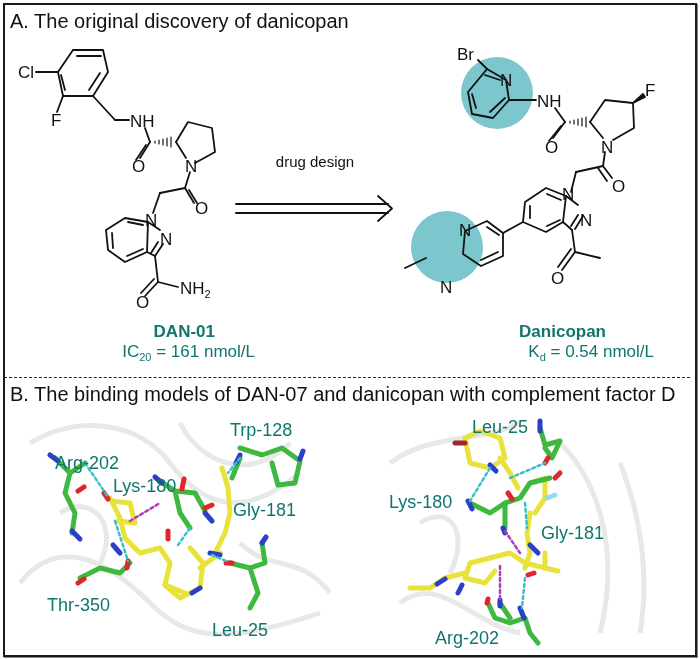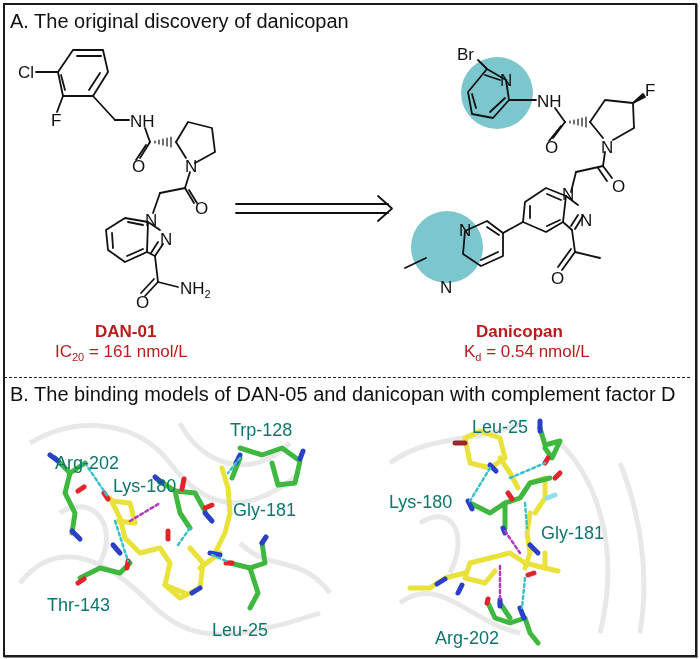--- a/index.html
+++ b/index.html
@@ -3,21 +3,21 @@
 <meta charset="utf-8">
 <style>
   html, body { margin: 0; padding: 0; background: #ffffff; }
   body { width: 700px; height: 659px; position: relative; overflow: hidden; font-family: "Liberation Sans", sans-serif; color: #111; }
   .frame { position: absolute; left: 3px; top: 3px; width: 690px; height: 650px; border: 2px solid #1a1a1a; box-shadow: 1px 1px 0 #888; background: #fff; }
   .divider { position: absolute; left: 4px; top: 377px; width: 686px; border-top: 1.5px dashed #222; }
   .panel-title { position: absolute; font-size: 20px; color: #111; white-space: nowrap; }
   #titleA { left: 10px; top: 10px; }
   #titleB { left: 10px; top: 383px; }
   svg text { font-family: "Liberation Sans", sans-serif; }
-  .lbl { position: absolute; font-size: 17px; color: #b91c1c; text-align: left; white-space: nowrap; }
+  .lbl { position: absolute; font-size: 17px; color: #0f766e; text-align: right; white-space: nowrap; }
   .cmpd-name { font-weight: bold; }
   .res { position: absolute; font-size: 18px; color: #0f766e; white-space: nowrap; }
   sub { font-size: 11px; }
   .arrow-text { position: absolute; left: 240px; top: 152px; width: 150px; text-align: center; font-size: 15px; line-height: 19px; }
 </style>
 </head>
 <body>
 
 <div class="frame"></div>
 
@@ -151,31 +151,32 @@
     <text x="612" y="192">O</text>
     <text x="562" y="200">N</text>
     <text x="580" y="226">N</text>
     <text x="551" y="284">O</text>
     <text x="459" y="236">N</text>
     <text x="440" y="293">N</text>
   </g>
 </svg>
 
 <div class="arrow-text">
+  <div>drug design</div>
 </div>
 
 <div class="lbl cmpd-name" style="left:95px;top:322px;width:120px">DAN-01</div>
 <div class="lbl" style="left:55px;top:342px;width:200px"><span>IC</span><sub>20</sub><span> = 161 nmol/L</span></div>
 
 <div class="lbl cmpd-name" style="left:476px;top:322px;width:130px">Danicopan</div>
 <div class="lbl" style="left:464px;top:342px;width:190px"><span>K</span><sub>d</sub><span> = 0.54 nmol/L</span></div>
 
 <div class="divider"></div>
 
-<div class="panel-title" id="titleB">B. The binding models of DAN-05 and danicopan with complement factor D</div>
+<div class="panel-title" id="titleB">B. The binding models of DAN-07 and danicopan with complement factor D</div>
 
 <svg width="700" height="250" style="position:absolute;left:0;top:403px" viewBox="0 0 700 250">
 
   <g stroke="#e6e6e6" stroke-width="5" fill="none" opacity="0.9">
     <path d="M30 40 C80 10, 140 20, 170 60 S240 120, 300 70"></path>
     <path d="M20 180 C60 130, 110 160, 150 200 S230 240, 320 210"></path>
     <path d="M180 20 C200 60, 250 80, 290 40"></path>
     <path d="M240 140 C270 170, 300 150, 330 190"></path>
     <path d="M60 110 C90 90, 120 120, 100 160"></path>
     <path d="M390 60 C430 30, 480 40, 520 20"></path>
@@ -294,19 +295,19 @@
       <line x1="505" y1="128" x2="520" y2="150"></line>
       <line x1="500" y1="163" x2="500" y2="197"></line>
     </g>
   </g>
 </svg>
 
 <div class="res" style="left:230px;top:420px">Trp-128</div>
 <div class="res" style="left:55px;top:453px">Arg-202</div>
 <div class="res" style="left:113px;top:476px">Lys-180</div>
 <div class="res" style="left:233px;top:500px">Gly-181</div>
-<div class="res" style="left:47px;top:595px">Thr-143</div>
+<div class="res" style="left:47px;top:595px">Thr-350</div>
 <div class="res" style="left:212px;top:620px">Leu-25</div>
 
 <div class="res" style="left:472px;top:417px">Leu-25</div>
 <div class="res" style="left:389px;top:492px">Lys-180</div>
 <div class="res" style="left:541px;top:523px">Gly-181</div>
 <div class="res" style="left:435px;top:628px">Arg-202</div>
 
 </body></html>

